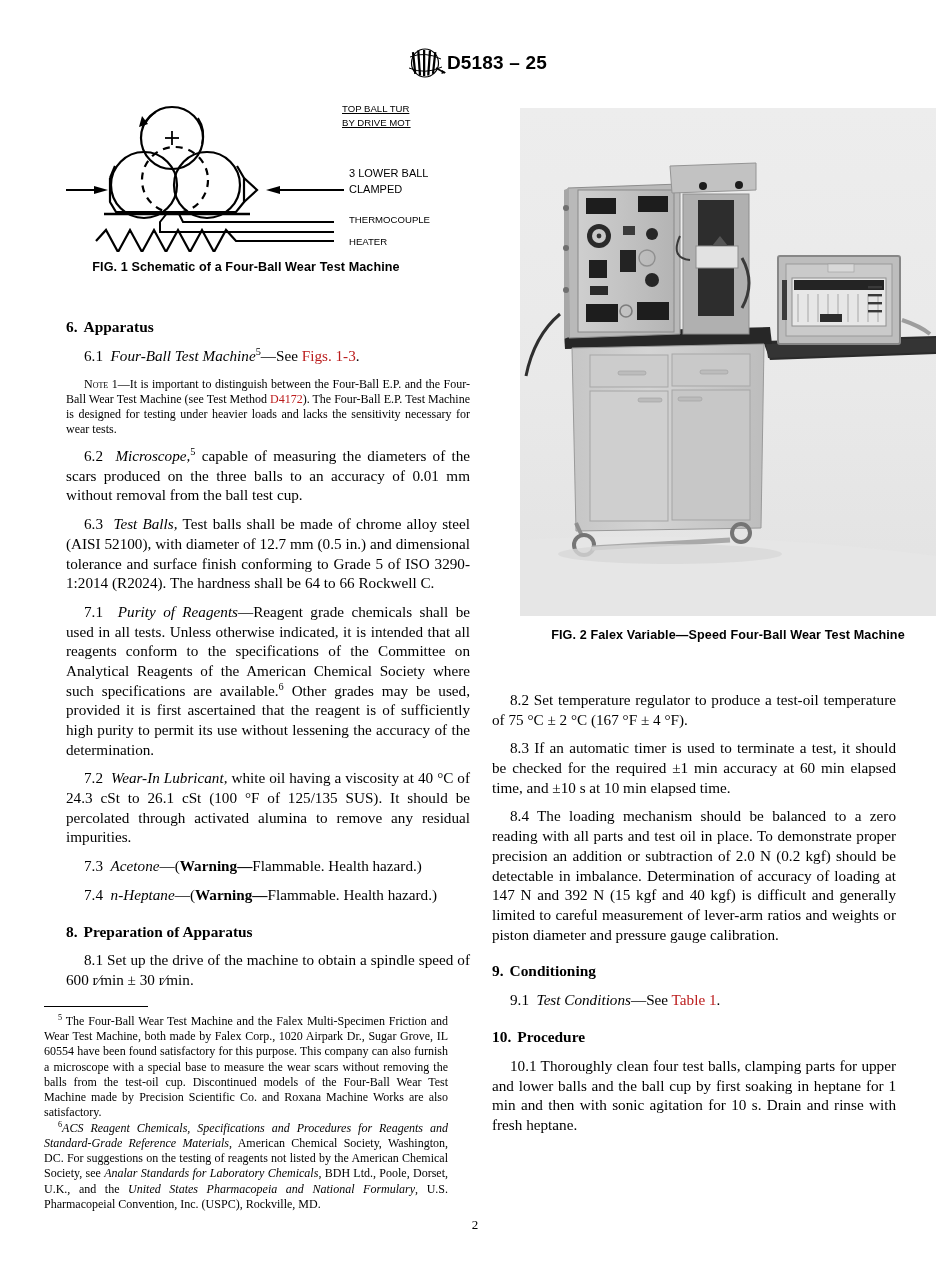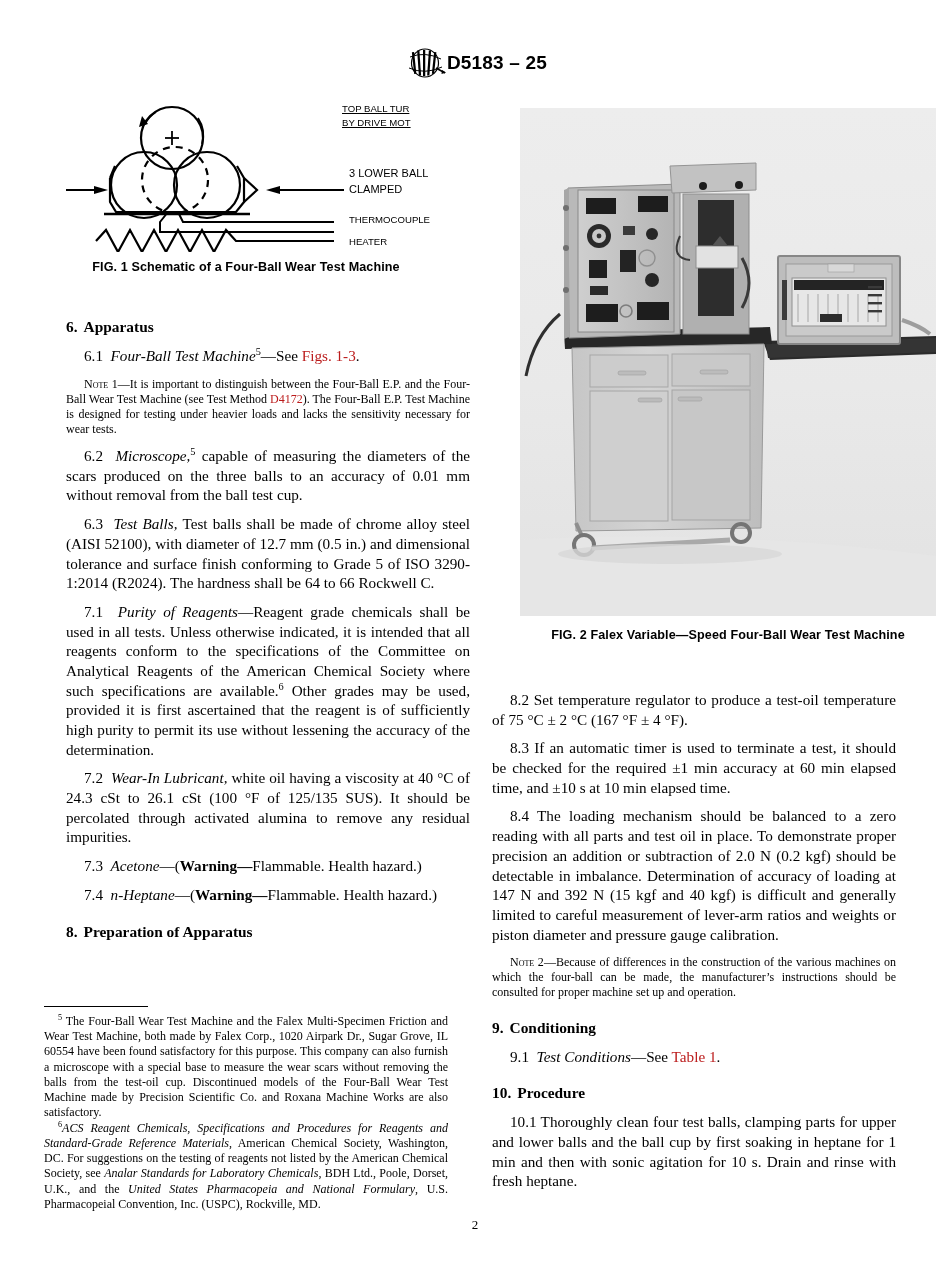--- a/index.html
+++ b/index.html
@@ -390,32 +390,32 @@
   <p class="body-p"><span>7.2</span>&nbsp;&nbsp;<span class="it">Wear-In Lubricant,</span><span> white oil having a viscosity at 40 °C of 24.3 cSt to 26.1 cSt (100 °F of 125/135 SUS). It should be percolated through activated alumina to remove any residual impurities.</span></p>
 
   <p class="body-p" style="text-align:left;"><span>7.3</span>&nbsp;&nbsp;<span class="it">Acetone</span><span>—(</span><span class="bd">Warning—</span><span>Flammable. Health hazard.)</span></p>
 
   <p class="body-p" style="text-align:left;"><span>7.4</span>&nbsp;&nbsp;<span class="it">n-Heptane</span><span>—(</span><span class="bd">Warning—</span><span>Flammable. Health hazard.)</span></p>
 
   <div class="sec-head">
     <span class="num">8.</span><span>Preparation of Apparatus</span>
   </div>
 
+  <p class="body-p"><span>8.1</span><span>  Set up the drive of the machine to obtain a spindle speed of 600 r∕min ± 30 r∕min.</span></p>
 
 </div>
 
 <div class="col col-right" style="top:690px;">
 
   <p class="body-p"><span>8.2</span><span>  Set temperature regulator to produce a test-oil temperature of 75 °C ± 2 °C (167 °F ± 4 °F).</span></p>
 
   <p class="body-p"><span>8.3</span><span>  If an automatic timer is used to terminate a test, it should be checked for the required ±1 min accuracy at 60 min elapsed time, and ±10 s at 10 min elapsed time.</span></p>
 
   <p class="body-p"><span>8.4</span><span>  The loading mechanism should be balanced to a zero reading with all parts and test oil in place. To demonstrate proper precision an addition or subtraction of 2.0 N (0.2 kgf) should be detectable in imbalance. Determination of accuracy of loading at 147 N and 392 N (15 kgf and 40 kgf) is difficult and generally limited to careful measurement of lever-arm ratios and weights or piston diameter and pressure gauge calibration.</span></p>
 
-  <p class="note-p"><span class="note-lbl">Note</span><span> 2</span><span>—Because of differences in the construction of the various machines on which the four-ball can be made, the manufacturer’s instructions should be consulted for proper machine set up and operation.</span></p>
 
   <div class="sec-head">
     <span class="num">9.</span><span>Conditioning</span>
   </div>
 
   <p class="body-p" style="text-align:left;"><span>9.1</span>&nbsp;&nbsp;<span class="it">Test Conditions</span><span>—See </span><span class="red">Table 1</span><span>.</span></p>
 
   <div class="sec-head">
     <span class="num">10.</span><span>Procedure</span>
   </div>

